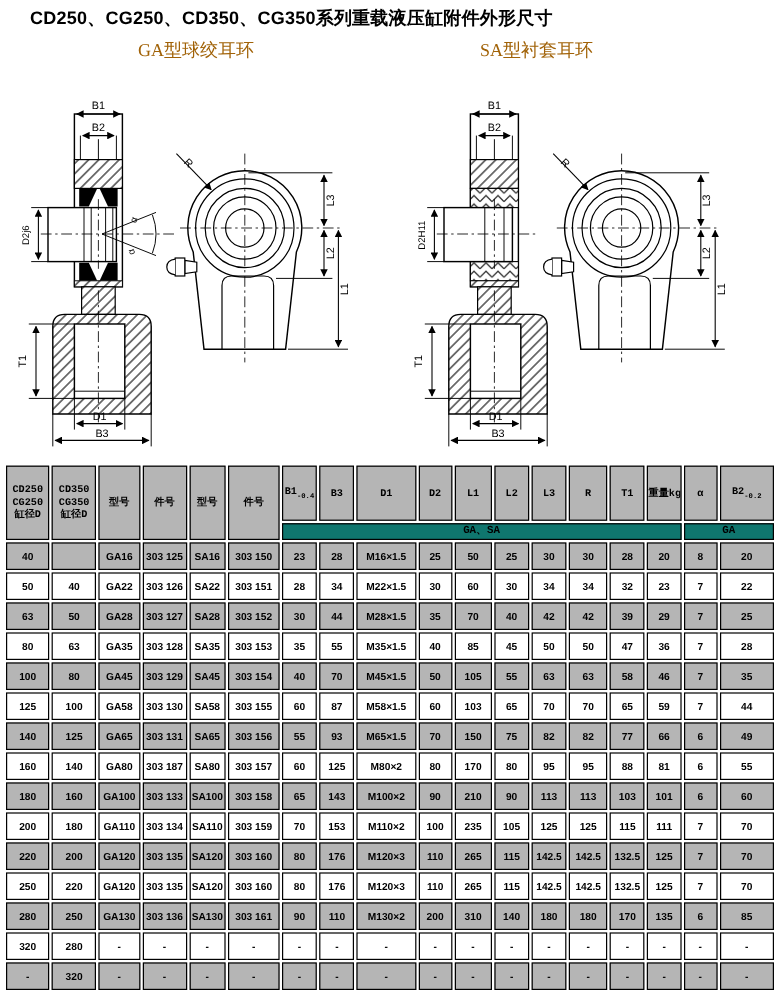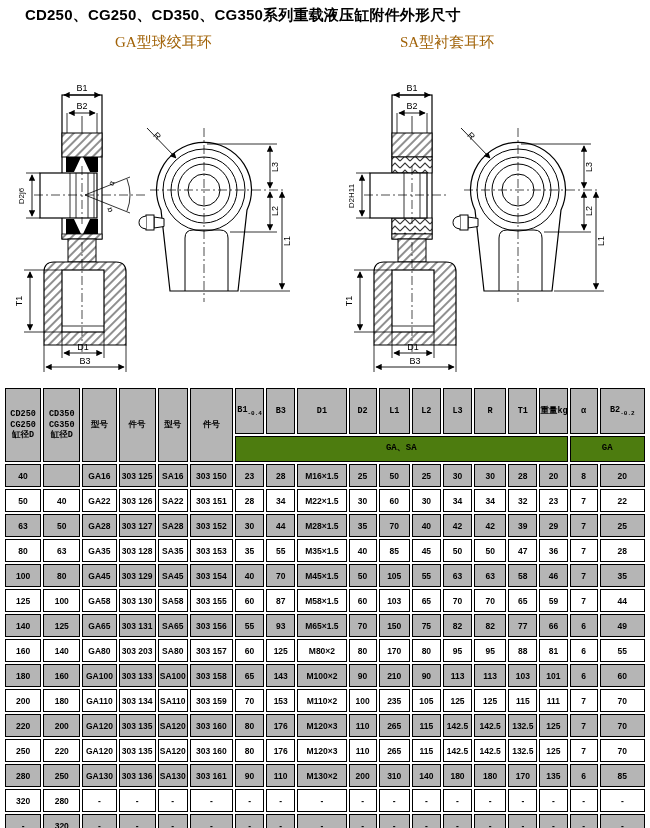--- a/index.html
+++ b/index.html
@@ -17,21 +17,21 @@
   svg .dim{stroke:#000;stroke-width:.9;fill:none;}
   svg text{font-family:"Liberation Sans",sans-serif;font-size:9px;fill:#000;}
   svg text.sm{font-size:8px;}
   table{position:absolute;left:3px;top:386px;width:644px;table-layout:fixed;
         border-collapse:separate;border-spacing:2px;background:#fff;}
   th,td{box-sizing:border-box;border:1px solid #000;background:#b5b5b5;
         font-size:8.5px;font-weight:bold;text-align:center;vertical-align:middle;
         padding:0;overflow:hidden;white-space:nowrap;}
   thead th{height:46px;line-height:1.25;font-family:Liberation Mono, monospace;}
   thead th.tall{white-space:pre-line;font-size:8.5px;}
-  thead th.band{height:26px;background:#4d7c0f;font-size:9px;}
+  thead th.band{height:14px;background:#0f766e;font-size:9px;}
   thead th sub{font-size:6px;}
   tbody td{height:23px;}
   tbody tr:nth-child(even) td{background:#fff;}
 </style>
 </head>
 <body>
 
 <div class="title">CD250、CG250、CD350、CG350系列重载液压缸附件外形尺寸</div>
 <div class="subtitle ga">GA型球绞耳环</div>
 <div class="subtitle sa">SA型衬套耳环</div>
@@ -401,21 +401,21 @@
         <td>82</td>
         <td>77</td>
         <td>66</td>
         <td>6</td>
         <td>49</td>
       </tr>
       <tr>
         <td>160</td>
         <td>140</td>
         <td>GA80</td>
-        <td>303 203</td>
+        <td>303 187</td>
         <td>SA80</td>
         <td>303 157</td>
         <td>60</td>
         <td>125</td>
         <td>M80×2</td>
         <td>80</td>
         <td>170</td>
         <td>80</td>
         <td>95</td>
         <td>95</td>

